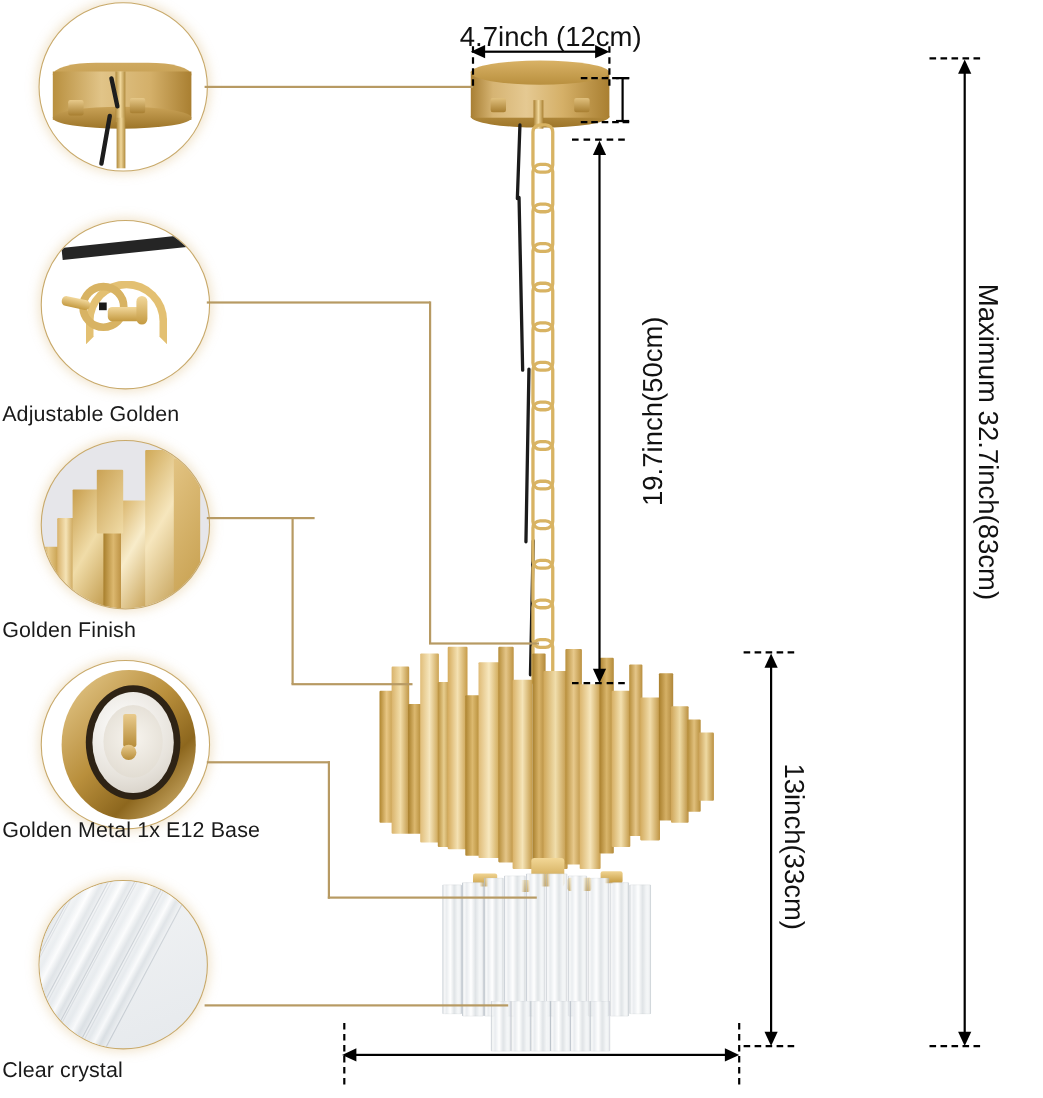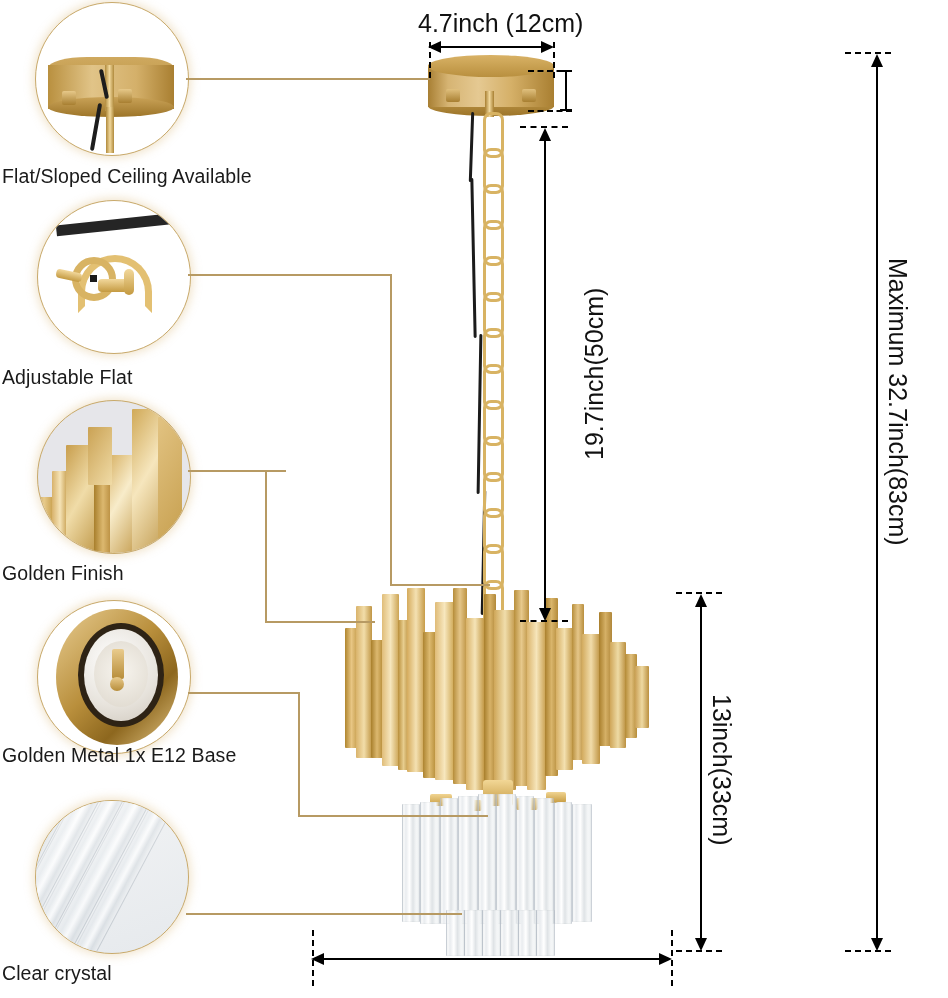--- a/index.html
+++ b/index.html
@@ -266,32 +266,31 @@
     <div class="cc-canopy-plate"></div>
     <div class="cc-canopy-side"></div>
     <div class="cc-canopy-bot"></div>
     <div class="cc-rod" style="left:69px;top:62px;width:9px;height:46px;"></div>
     <div class="cc-wire" style="left:58px;top:100px;width:4px;height:48px;transform:rotate(10deg);"></div>
     <div class="cc-wire" style="left:66px;top:66px;width:4px;height:30px;transform:rotate(-12deg);"></div>
     <div class="cc-screw" style="left:26px;top:88px;width:14px;height:14px;"></div>
     <div class="cc-screw" style="left:82px;top:86px;width:14px;height:14px;"></div>
     <div class="cc-rod" style="left:70px;top:104px;width:8px;height:46px;"></div>
   </div>
-  <div class="callout-label" style="left:2px;top:165px;">Flat/Sloped Ceiling Available</div>
 
   <div class="callout" style="left:37px;top:200px;width:152px;height:152px;">
     <div class="cc-blackband" style="left:18px;top:16px;width:160px;height:11px;transform:rotate(-6deg);"></div>
     <div class="cc-hook" style="left:40px;top:54px;width:60px;height:44px;border-bottom-color:transparent;border-radius:40px 40px 0 0;"></div>
     <div class="cc-ring" style="left:34px;top:56px;width:30px;height:30px;"></div>
     <div class="cc-sleeve" style="left:60px;top:78px;width:30px;height:13px;"></div>
     <div class="cc-sleeve" style="left:18px;top:70px;width:26px;height:9px;transform:rotate(12deg);"></div>
     <div class="cc-blackband" style="left:52px;top:74px;width:7px;height:7px;background:#1a1a1a;"></div>
     <div class="cc-sleeve" style="left:86px;top:68px;width:10px;height:26px;border-radius:6px;"></div>
   </div>
-  <div class="callout-label" style="left:2px;top:366px;">Adjustable Flat</div>
+  <div class="callout-label" style="left:2px;top:366px;">Adjustable Golden</div>
 
   <div class="callout" style="left:37px;top:400px;width:152px;height:152px;background:#e6e6ea;">
     <div class="cc-gbar" style="left:-4px;top:96px;width:20px;height:70px;background:linear-gradient(90deg,#b2883a,#e8cb8c,#c59c48);"></div>
     <div class="cc-gbar" style="left:14px;top:70px;width:16px;height:96px;background:linear-gradient(90deg,#d8b26b,#f5e3b6,#c49a48);"></div>
     <div class="cc-gbar" style="left:28px;top:44px;width:30px;height:122px;background:linear-gradient(120deg,#c89e4d,#f0dca8 45%,#b98f3c);"></div>
     <div class="cc-gbar" style="left:56px;top:80px;width:18px;height:86px;background:linear-gradient(90deg,#a87f2c,#dcb86f,#b5893a);"></div>
     <div class="cc-gbar" style="left:72px;top:54px;width:24px;height:112px;background:linear-gradient(120deg,#d9b469,#f8ecca 40%,#c09644);"></div>
     <div class="cc-gbar" style="left:94px;top:8px; width:34px;height:158px;background:linear-gradient(120deg,#d0a957,#f6e6bd 42%,#b9903f);"></div>
     <div class="cc-gbar" style="left:120px;top:16px;width:24px;height:142px;background:linear-gradient(120deg,#e2c382,#c49c4a);"></div>
     <div class="cc-gbar" style="left:50px;top:26px;width:24px;height:58px;background:linear-gradient(120deg,#caa254,#f0dba6);"></div>
@@ -333,21 +332,21 @@
   <div class="lead v" style="left:298px;top:692px;height:125px;"></div>
   <div class="lead h" style="left:298px;top:815px;width:190px;"></div>
 
   <div class="lead h" style="left:186px;top:913px;width:276px;"></div>
 
   <div class="ext v" style="left:429px;top:42px;height:36px;"></div>
   <div class="ext v" style="left:553px;top:42px;height:36px;"></div>
   <div class="dim h" style="left:434px;top:46px;width:114px;"></div>
   <div class="arrowhead ah-left" style="left:428px;top:41px;"></div>
   <div class="arrowhead ah-right" style="left:541px;top:41px;"></div>
-  <div class="dimtext" style="left:418px;top:9px;">4.7inch (12cm)</div>
+  <div class="dimtext" style="left:418px;top:20px;">4.7inch (12cm)</div>
 
   <div class="ext h" style="left:528px;top:70px;width:44px;"></div>
   <div class="ext h" style="left:528px;top:110px;width:44px;"></div>
   <div class="dim v" style="left:565px;top:70px;height:41px;"></div>
   <div class="dim h" style="left:560px;top:70px;width:12px;"></div>
   <div class="dim h" style="left:560px;top:109px;width:12px;"></div>
 
   <div class="ext h" style="left:520px;top:126px;width:48px;"></div>
   <div class="ext h" style="left:520px;top:620px;width:48px;"></div>
   <div class="dim v" style="left:544px;top:138px;height:474px;"></div>

